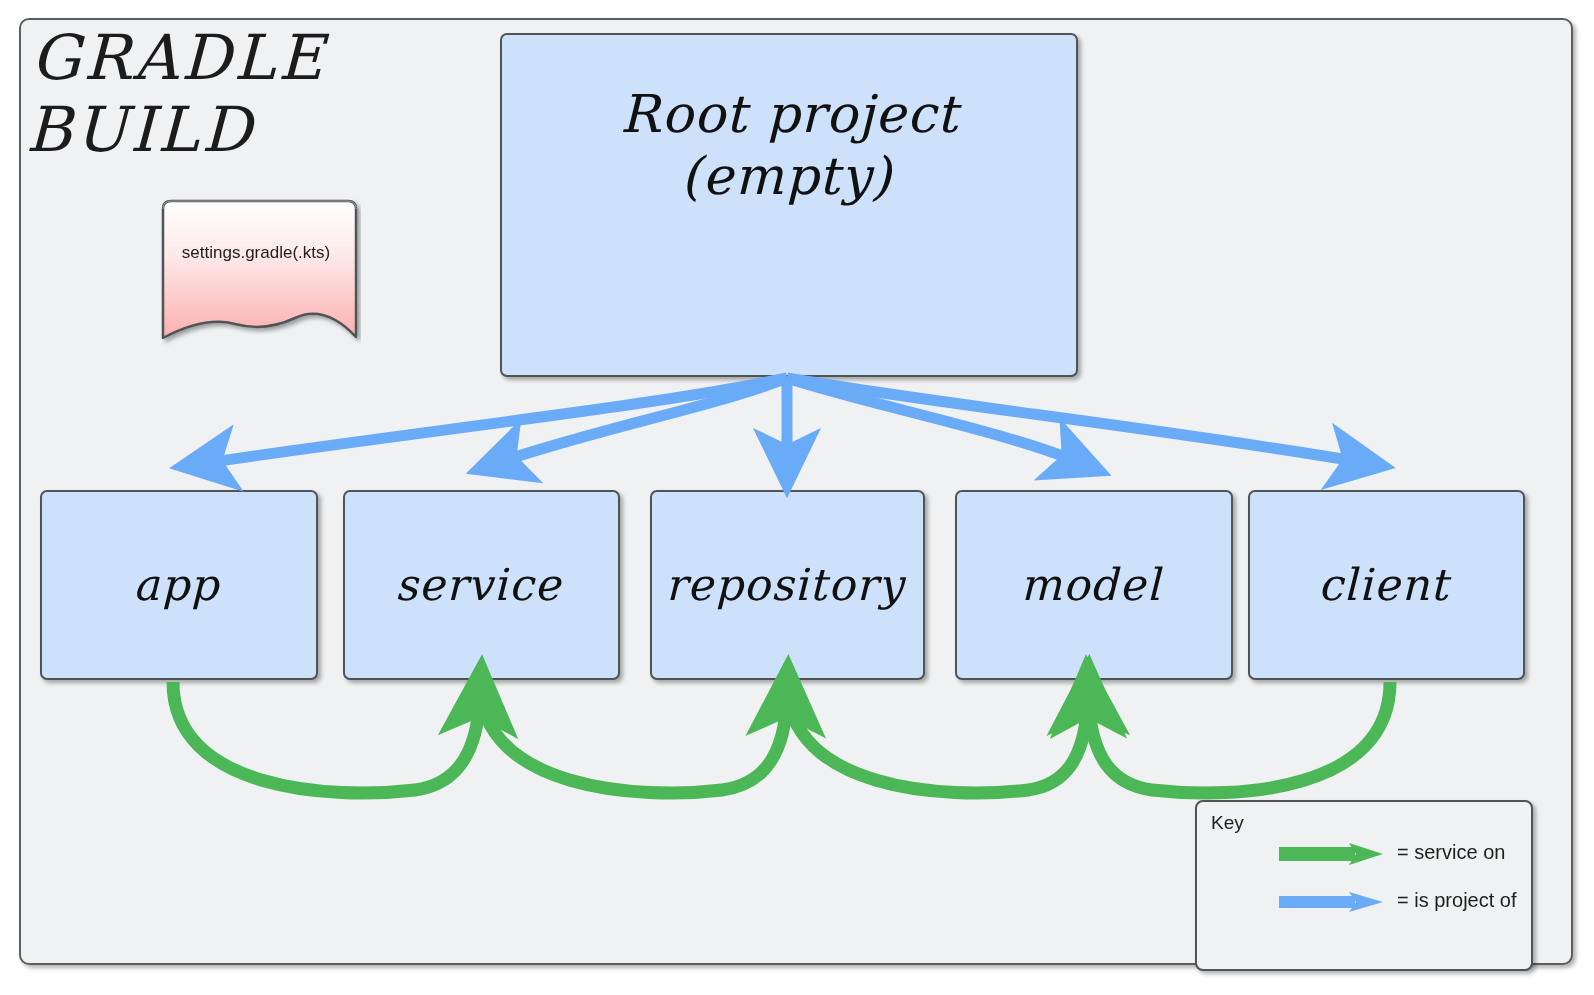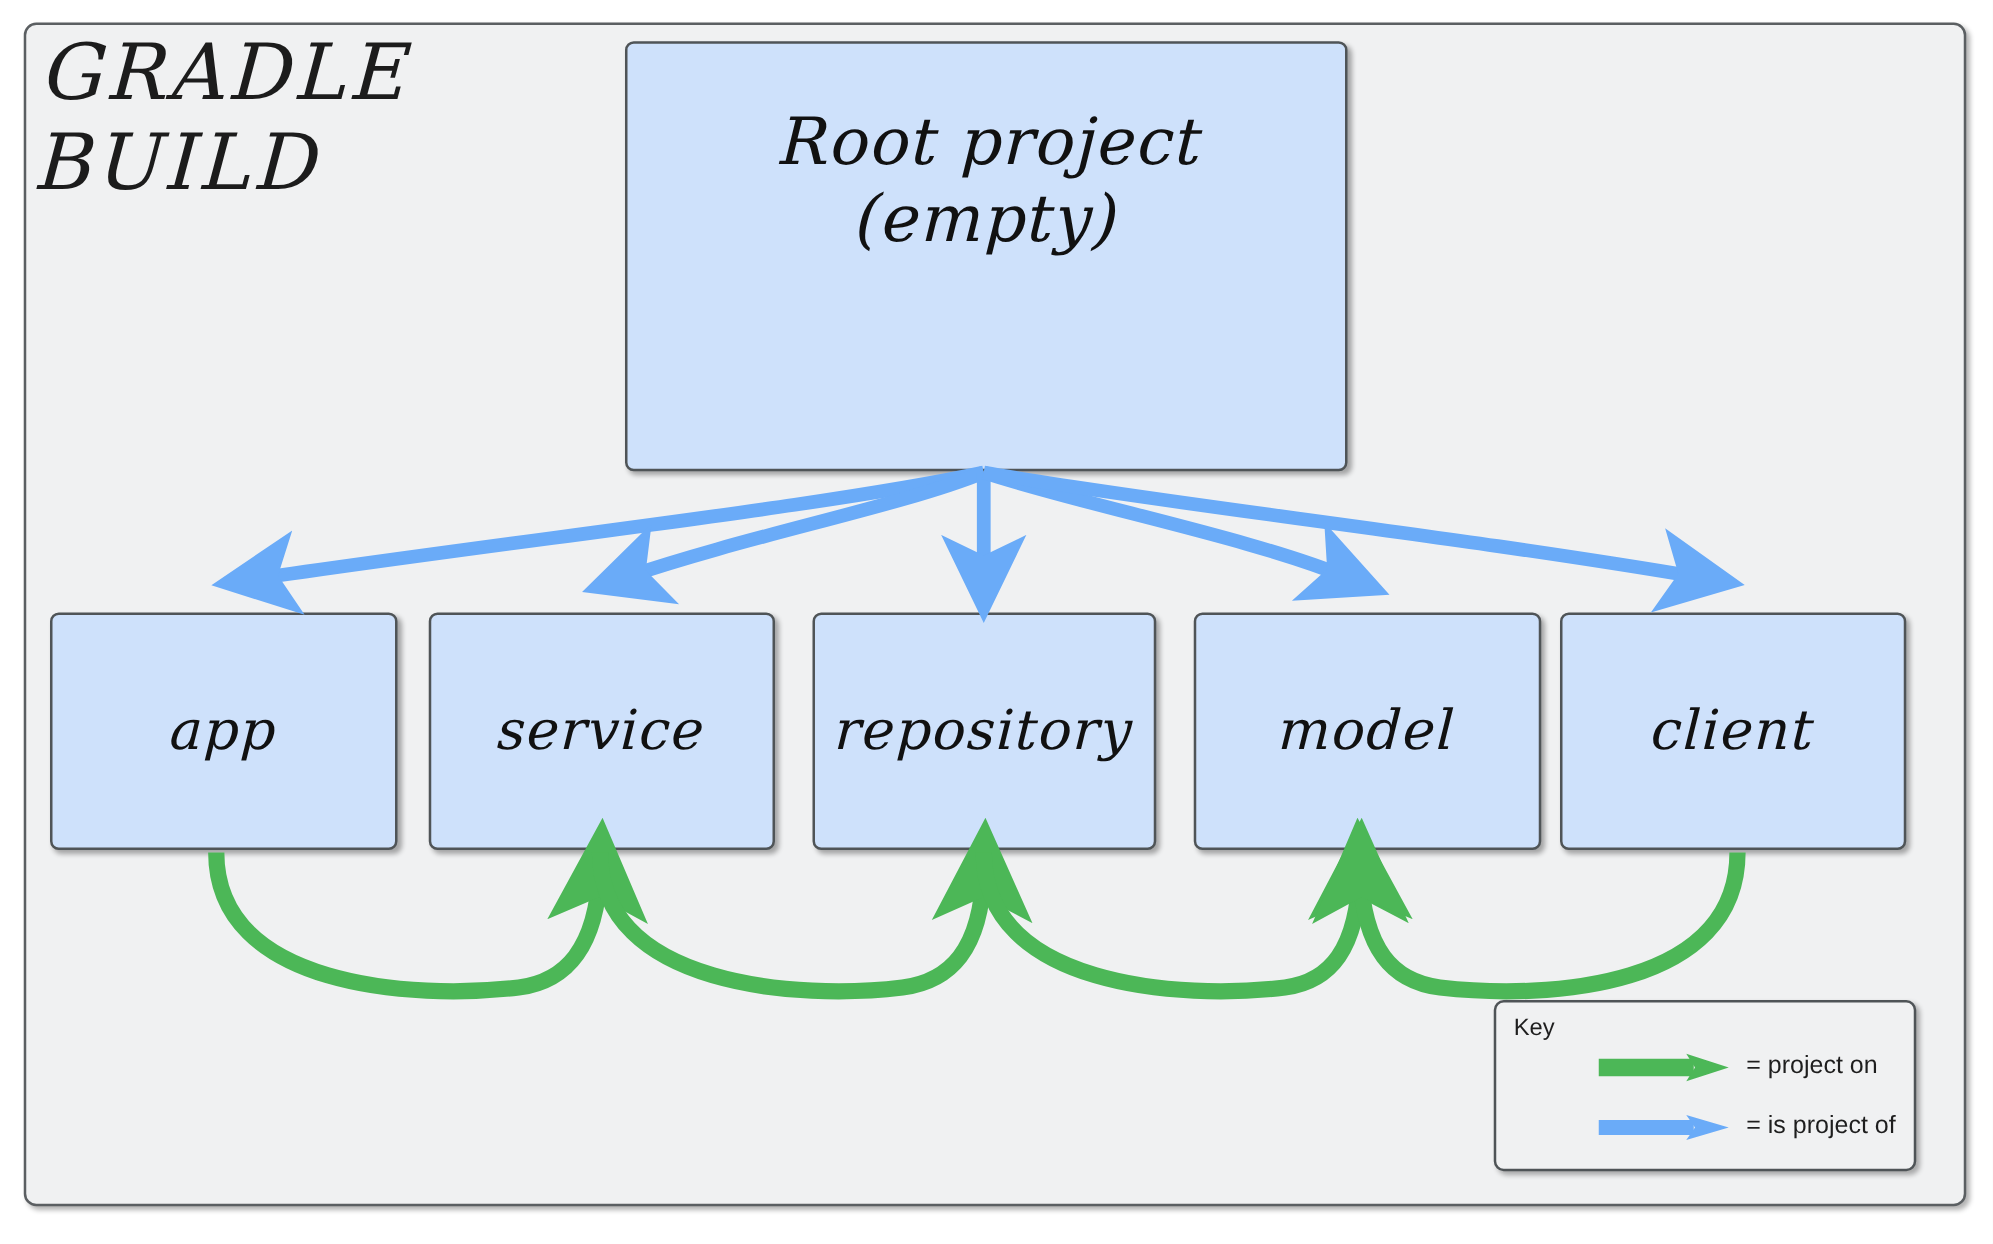--- a/index.html
+++ b/index.html
@@ -72,21 +72,21 @@
   #box-service{left:343px;width:277px;}
   #box-repository{left:650px;width:275px;}
   #box-model{left:955px;width:278px;}
   #box-client{left:1248px;width:277px;}
 
   
   #arrows{position:absolute;left:0;top:0;width:1594px;height:995px;pointer-events:none;}
 
   
   #keybox{
-    position:absolute;left:1195px;top:800px;width:338px;height:137px;
+    position:absolute;left:1195px;top:800px;width:338px;height:171px;
     box-sizing:border-box;
     background:#f0f1f2;
     border:2.5px solid #4f5457;
     border-radius:8px;
     box-shadow:3px 3px 4px rgba(0,0,0,.30);
   }
   #keybox .key-title{
     position:absolute;left:14px;top:10px;font-size:19px;color:#1e1e1e;
   }
   .key-row{position:absolute;left:80px;height:34px;}
@@ -101,20 +101,38 @@
 </head>
 <body>
 
 <div id="stage">
 
   <div id="frame"></div>
 
   <div id="title">GRADLE
 BUILD</div>
 
+  <div id="note">
+    <svg width="206" height="148" viewBox="0 0 206 148">
+      <defs>
+        <linearGradient id="noteGrad" x1="0" y1="0" x2="0" y2="1">
+          <stop offset="0%" stop-color="#ffffff"></stop>
+          <stop offset="38%" stop-color="#fdeaea"></stop>
+          <stop offset="100%" stop-color="#fbb0b0"></stop>
+        </linearGradient>
+        <filter id="noteShadow" x="-20%" y="-20%" width="150%" height="150%">
+          <feDropShadow dx="3" dy="3" stdDeviation="2.2" flood-color="#000" flood-opacity="0.35"></feDropShadow>
+        </filter>
+      </defs>
+      <path filter="url(#noteShadow)" d="M 8,10 Q 8,2 16,2 L 193,2 Q 201,2 201,10 L 201,138
+           Q 170,105 140,119 Q 110,133 80,125 Q 50,117 8,139 Z" fill="url(#noteGrad)" stroke="#4f5457" stroke-width="2.5" stroke-linejoin="round"></path>
+      <path d="M 8,10 Q 8,2 16,2 L 193,2 Q 201,2 201,10" fill="none" stroke="#9aa0a3" stroke-width="1"></path>
+    </svg>
+    <div class="note-label">settings.gradle(.kts)</div>
+  </div>
 
   <div class="dbox" id="root-box">
     <div class="hand">Root project
 (empty)</div>
   </div>
 
   <div class="dbox modbox" id="box-app">
     <div class="hand">app</div>
   </div>
   <div class="dbox modbox" id="box-service">
@@ -157,21 +175,21 @@
   </svg>
 
   <div id="keybox">
     <div class="key-title">Key</div>
 
     <div class="key-row" id="key-row-0">
       <svg width="110" height="28" viewBox="0 0 110 28">
         <path d="M2,14 L78,14" stroke="#4cb757" stroke-width="14" fill="none"></path>
         <path d="M72,3 L106,14 L72,25 L79,14 Z" fill="#4cb757"></path>
       </svg>
-      <span class="key-text">= project on</span>
+      <span class="key-text">= service on</span>
     </div>
 
     <div class="key-row" id="key-row-1">
       <svg width="110" height="28" viewBox="0 0 110 28">
         <path d="M2,14 L78,14" stroke="#6aabf8" stroke-width="12" fill="none"></path>
         <path d="M72,4 L106,14 L72,24 L79,14 Z" fill="#6aabf8"></path>
       </svg>
       <span class="key-text">= is project of</span>
     </div>
   </div>

